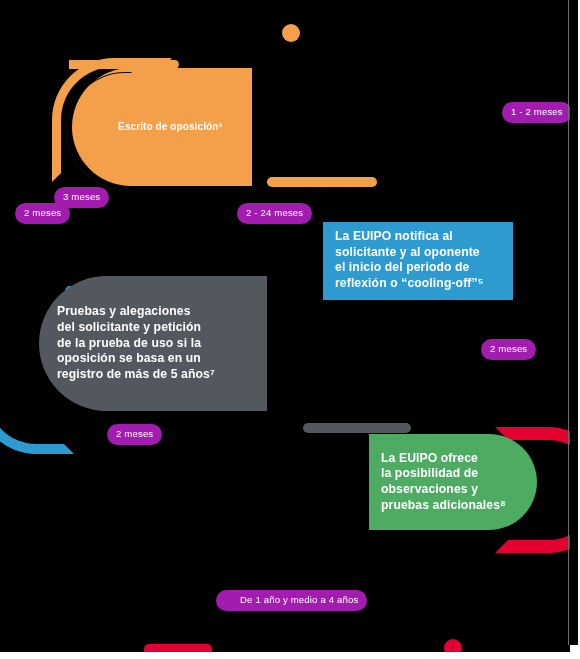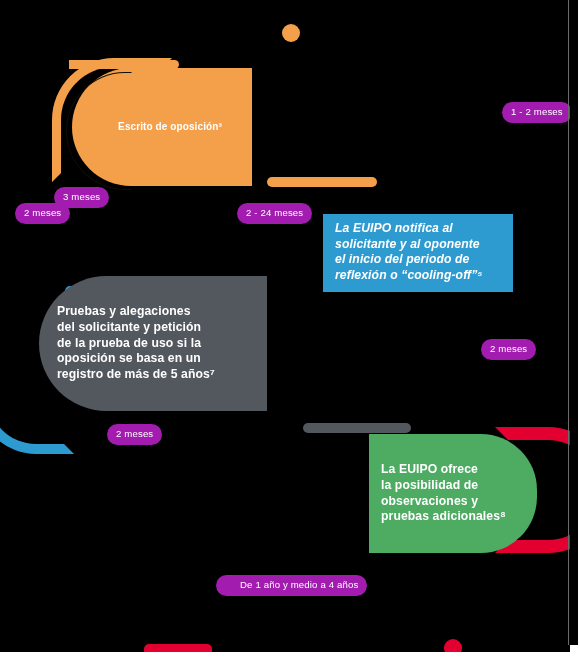--- a/index.html
+++ b/index.html
@@ -58,49 +58,48 @@
   }
   #box-oposicion .step-text {
     font-size: 10px;
     text-align: left;
     padding-left: 16px;
   }
 
   
   #box-notifica {
     left: 323px;
-    top: 214px;
+    top: 222px;
     width: 190px;
     height: 78px;
     background: #2e9bd0;
     border-radius: 0;
     padding: 7px 12px 7px 12px;
     align-items: flex-start;
-    font-style: italic;
   }
   #box-notifica .step-text { font-size: 12.2px; text-align: left; }
 
   
   #box-pruebas {
     left: 39px;
     top: 276px;
     width: 228px;
     height: 135px;
     background: #53575e;
     border-radius: 68px 0 0 68px;
     padding: 0 10px 0 18px;
   }
   #box-pruebas .step-text { font-size: 12.2px; text-align: left; }
 
   
   #box-ofrece {
     left: 369px;
     top: 434px;
     width: 168px;
-    height: 119px;
+    height: 96px;
     background: #4dab62;
     border-radius: 0 56px 56px 0;
     padding: 0 8px 0 12px;
   }
   #box-ofrece .step-text { font-size: 12.2px; text-align: left; }
 
   
   .arc {
     position: absolute;
     border-style: solid;
@@ -206,21 +205,21 @@
     white-space: nowrap;
     z-index: 8;
     letter-spacing: 0.15px;
   }
   #pill-1-2      { left: 502px; top: 102px; }
   #pill-3m       { left: 54px;  top: 155px; margin-top: 32px; }
   #pill-2m-a     { left: 15px;  top: 203px; }
   #pill-2-24     { left: 237px; top: 203px; }
   #pill-2m-b     { left: 481px; top: 339px; }
   #pill-2m-c     { left: 107px; top: 424px; }
-  #pill-total    { left: 216px; top: 575px; padding-left: 24px; }
+  #pill-total    { left: 216px; top: 590px; padding-left: 24px; }
 
   
   #edge-right {
     position: absolute;
     left: 570px; top: 0; width: 10px; height: 659px;
     background: #ffffff;
     z-index: 20;
   }
   #edge-right-black {
     position: absolute;

